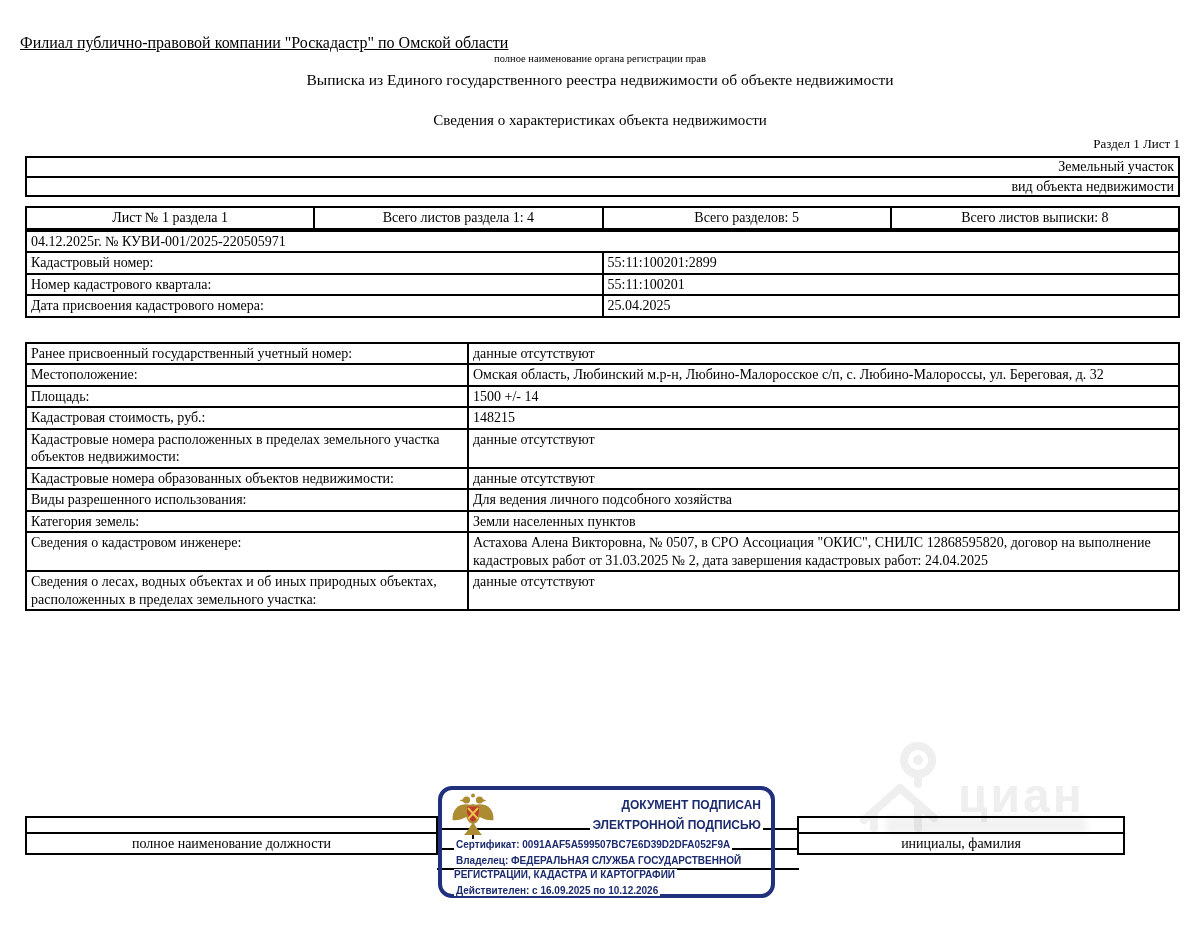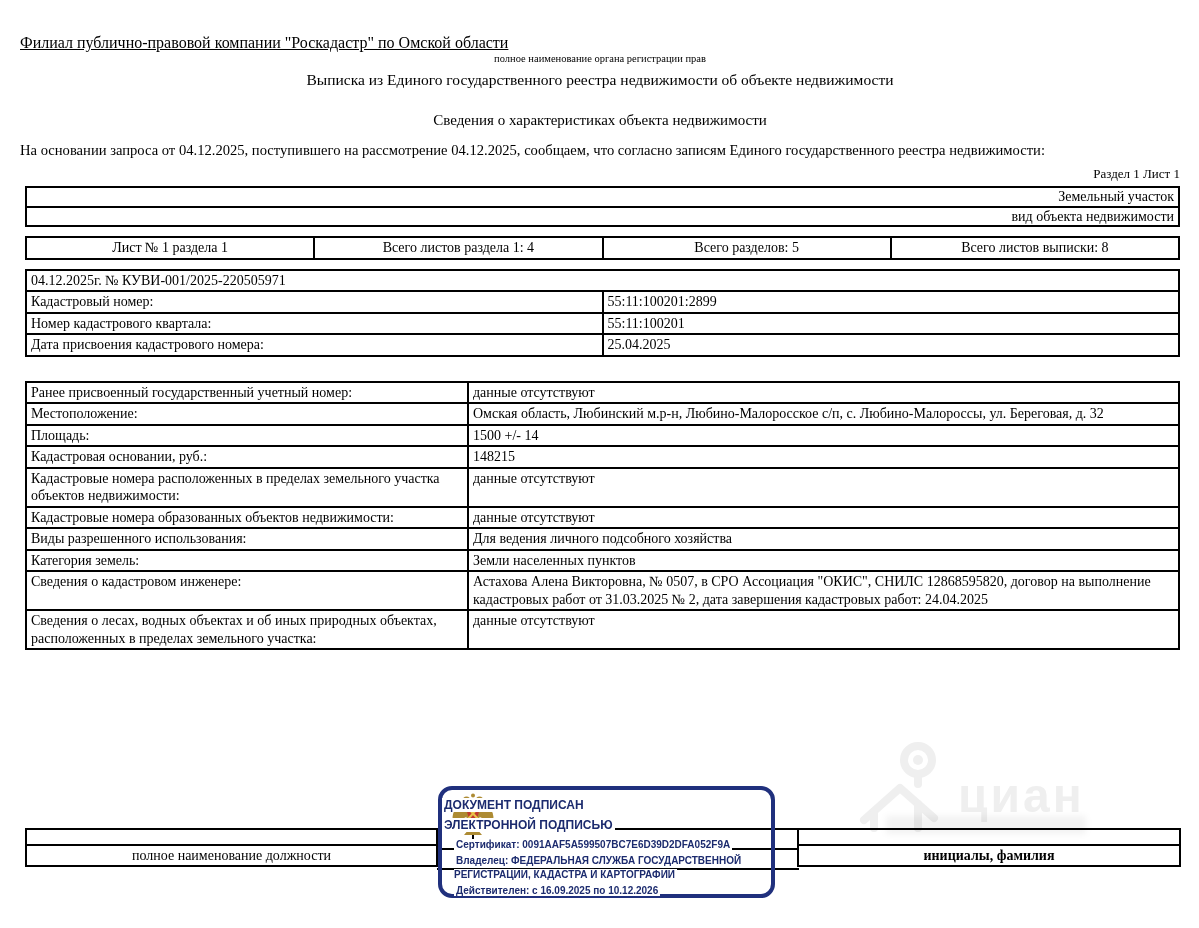--- a/index.html
+++ b/index.html
@@ -14,65 +14,64 @@
   .request-line{font-size:14.6px;line-height:19px;margin-top:11px;}
   .section-sheet{font-size:13px;line-height:17px;text-align:right;margin-top:5px;margin-bottom:4px;}
   
   .tbl{border-collapse:collapse;margin-left:25px;width:1155px;table-layout:fixed;}
   .tbl,.tbl td{border:2px solid #000;}
   .tbl td{font-size:14px;line-height:17.5px;padding:1px 4px;vertical-align:top;}
   .type-tbl td{text-align:right;padding:0 4px;}
   .type-caption{font-size:13.5px;}
   .sheets-tbl{margin-top:9px;}
   .sheets-tbl td{text-align:center;width:25%;padding:1px 2px;}
-  .cad-tbl{margin-top:9px;}
+  .cad-tbl{}
   .cad-tbl td:first-child{width:432px;}
   .main-tbl{margin-top:24px;}
   .main-tbl td:first-child{width:432px;}
   .main-tbl td{height:17px;}
   
   .sig{position:absolute;left:0;top:640px;width:1199px;height:288px;}
   .sig *{box-sizing:border-box;}
   .wm{position:absolute;left:856px;top:100px;display:flex;align-items:flex-end;z-index:0;}
   .wm-text{font-family:"Liberation Sans","DejaVu Sans",sans-serif;font-weight:700;
            font-size:48px;letter-spacing:3px;color:#efefef;line-height:1;margin:0 0 12px 6px;}
   .wm-blur{position:absolute;left:886px;top:176px;width:200px;height:18px;
            background:rgba(0,0,0,0.05);filter:blur(3px);border-radius:3px;z-index:0;}
   .sig-line{position:absolute;left:437px;width:362px;height:0;border-top:2px solid #000;z-index:1;}
   .sig-vstub{position:absolute;left:472px;top:188px;height:20px;width:0;border-left:2px solid #000;z-index:1;}
-  .sig-tbl{position:absolute;top:188px;border-collapse:collapse;table-layout:fixed;z-index:2;background:transparent;padding-left:45px;}
+  .sig-tbl{position:absolute;top:176px;border-collapse:collapse;table-layout:fixed;z-index:2;background:transparent;padding-left:45px;}
   .sig-tbl,.sig-tbl td{border:2px solid #000;}
   .sig-tbl td{height:16px;font-size:14px;line-height:17px;text-align:center;padding:1px 2px;background:transparent;}
   .sig-tbl.left{left:25px;width:413px;}
-  .sig-tbl.right{left:797px;width:384px;font-weight:bold;}
+  .sig-tbl.right{left:797px;width:328px;}
   
   .stamp{position:absolute;left:438px;top:146px;width:337px;height:112px;
          border:4px solid #20307d;border-radius:14px;z-index:3;background:transparent;
          font-family:"Liberation Sans","DejaVu Sans",sans-serif;color:#1c2b6e;}
-  .stamp .title{position:absolute;left:0;right:8px;text-align:left;font-weight:700;font-size:12px;line-height:14px;}
+  .stamp .title{position:absolute;left:0;right:8px;text-align:right;font-weight:700;font-size:12px;line-height:14px;}
   .stamp .title span,.stamp .detail span{background:#fff;padding:0 2px;}
   .stamp .t1{top:8px;}
   .stamp .t2{top:28px;}
   .stamp .detail{position:absolute;left:12px;font-weight:700;font-size:10px;line-height:13.5px;}
   .stamp .cert{top:48px;}
   .stamp .owner{top:64px;width:302px;}
   .stamp .valid{top:94px;}
   .eagle{position:absolute;left:8px;top:2px;}
 </style>
 </head>
 <body>
 
 <div class="page">
 
   <div class="header">
     <div class="org-name">Филиал публично-правовой компании "Роскадастр" по Омской области</div>
     <div class="org-caption">полное наименование органа регистрации прав</div>
     <div class="doc-title">Выписка из Единого государственного реестра недвижимости об объекте недвижимости</div>
     <div class="section-title">Сведения о характеристиках объекта недвижимости</div>
-    <div class="request-line">На  основании запроса от 04.12.2025, поступившего на рассмотрение 04.12.2025, сообщаем, что согласно записям Единого государственного реестра недвижимости:</div>
     <div class="section-sheet">Раздел 1 Лист 1</div>
   </div>
 
   <table class="tbl type-tbl">
     <tbody>
         <tr>
       <td>Земельный участок</td>
     </tr>
     <tr>
       <td class="type-caption">вид объекта недвижимости</td>
@@ -119,21 +118,21 @@
     </tr>
     <tr>
       <td>Местоположение:</td>
       <td>Омская область, Любинский м.р-н, Любино-Малоросское с/п, с. Любино-Малороссы, ул. Береговая, д. 32</td>
     </tr>
     <tr>
       <td>Площадь:</td>
       <td>1500 +/- 14</td>
     </tr>
     <tr>
-      <td>Кадастровая основании, руб.:</td>
+      <td>Кадастровая стоимость, руб.:</td>
       <td>148215</td>
     </tr>
     <tr>
       <td>Кадастровые номера расположенных в пределах земельного участка объектов недвижимости:</td>
       <td>данные отсутствуют</td>
     </tr>
     <tr>
       <td>Кадастровые номера образованных объектов недвижимости:</td>
       <td>данные отсутствуют</td>
     </tr>

